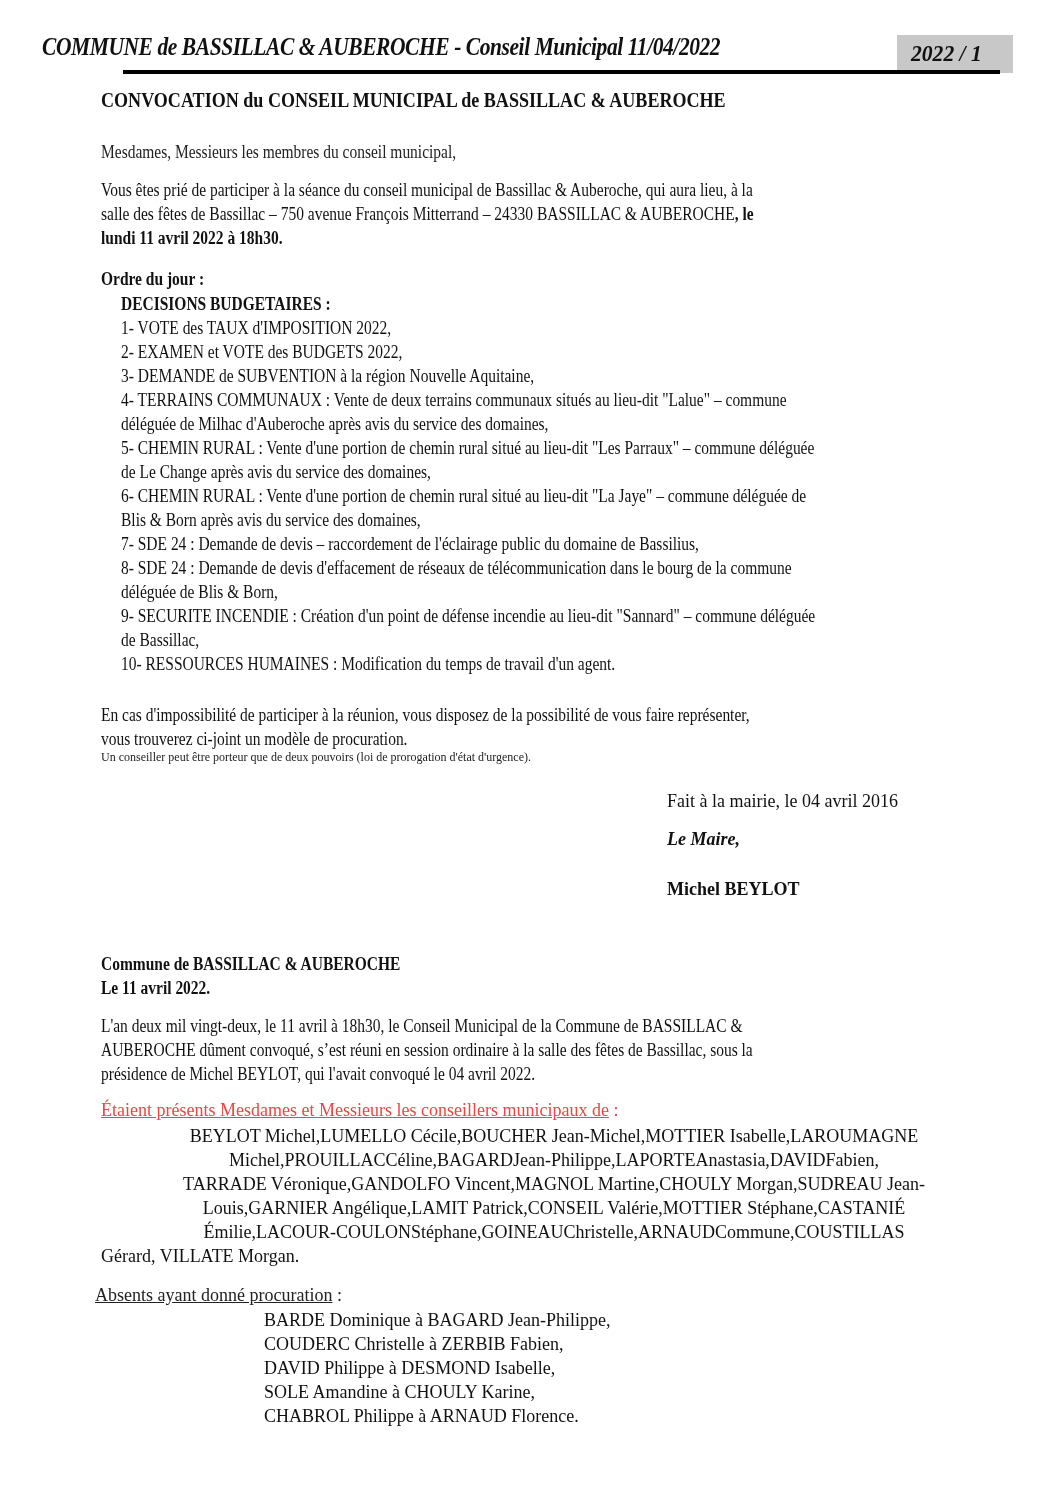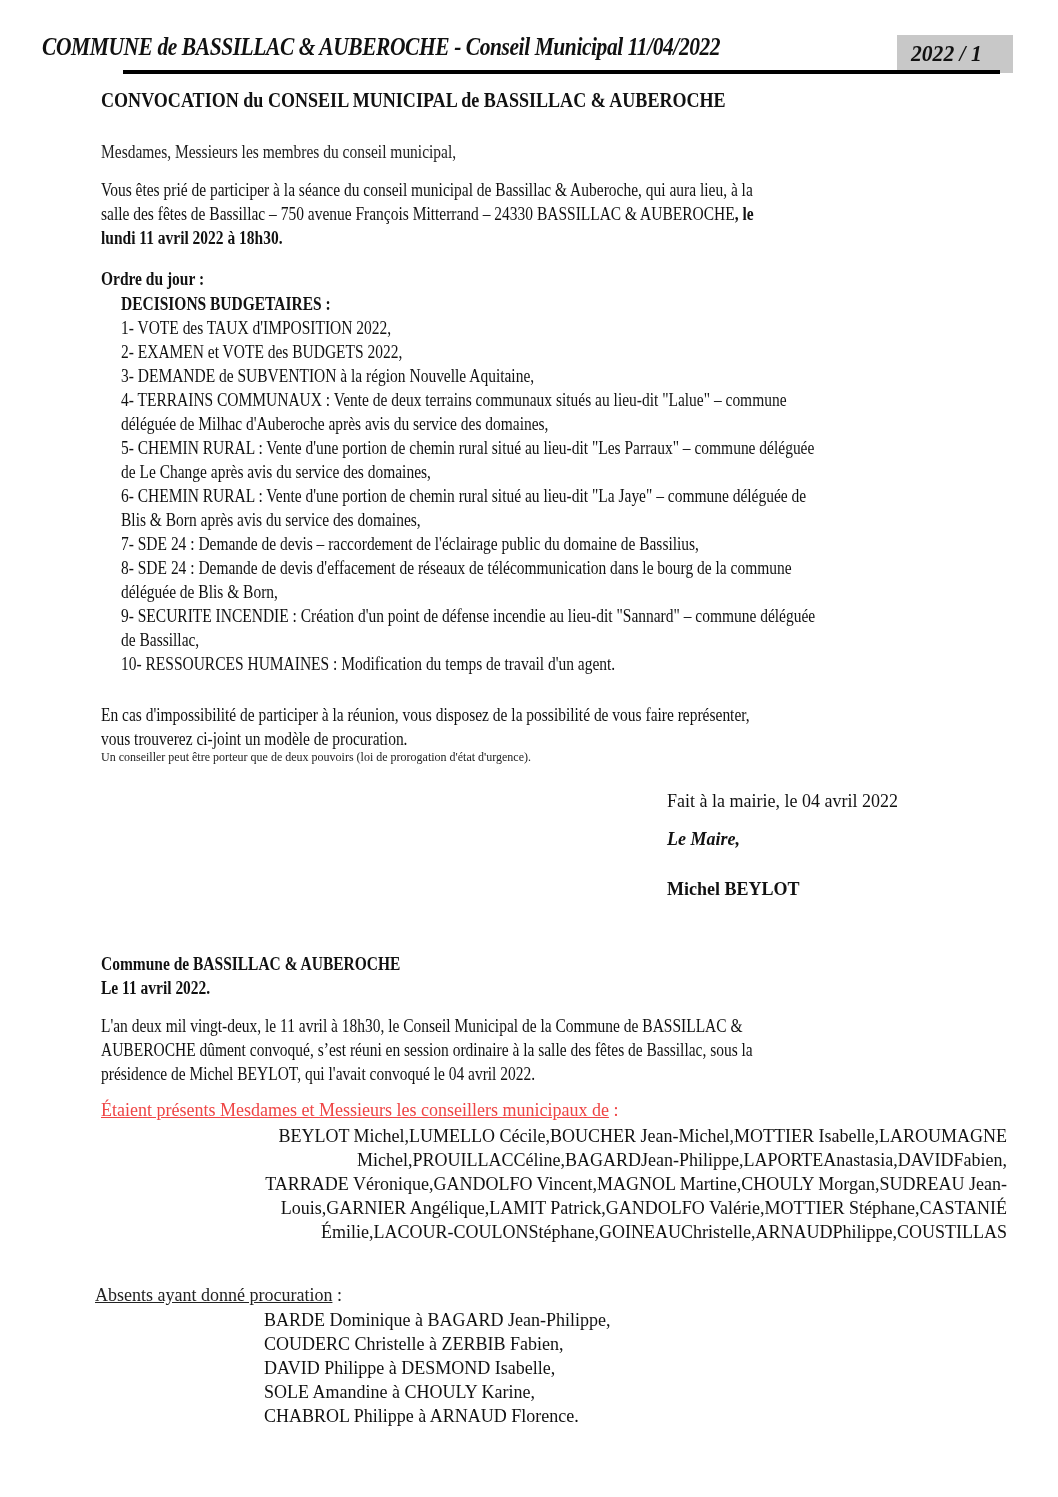--- a/index.html
+++ b/index.html
@@ -46,21 +46,21 @@
     .sig-date { top: 791px; }
     .sig-role { top: 829px; font-weight: bold; font-style: italic; }
     .sig-name { top: 879px; font-weight: bold; }
     .minutes-head { left: 101px; top: 952px; }
     .minutes-head div { height: 24px; }
     .minutes-para { left: 101px; top: 1014px; }
     .minutes-para div { height: 24px; }
     .present-label { left: 101px; top: 1100px; font-size: 18px; white-space: nowrap; color: #ef4444; }
     .u { text-decoration: underline; }
     .present-list { left: 101px; top: 1124px; width: 906px; font-size: 18px; line-height: 24px; }
-    .present-list .row { display: flex; justify-content: flex-end; height: 24px; white-space: nowrap; }
+    .present-list .row { display: flex; justify-content: center; height: 24px; white-space: nowrap; }
     .present-list .row.last { justify-content: flex-start; }
     .absent-label { left: 95px; top: 1285px; font-size: 18px; white-space: nowrap; color: #222; }
     .absent-list { left: 264px; top: 1308px; font-size: 18px; line-height: 24px; white-space: nowrap; }
   </style>
 </head>
 <body>
 
 <div class="header-title">COMMUNE de BASSILLAC &amp; AUBEROCHE - Conseil Municipal 11/04/2022</div>
 <div class="page-box"></div>
 <div class="page-number abs">2022 /  1</div>
@@ -95,21 +95,21 @@
     <div class="line">de Bassillac,</div>
     <div class="line">10- RESSOURCES HUMAINES : Modification du temps de travail d'un agent.</div>
   </div>
 
 <div class="abs t17 excuse narrow">
   <div>En cas d'impossibilité de participer à la réunion, vous disposez de la possibilité de vous faire représenter,</div>
   <div>vous trouverez ci-joint un modèle de procuration.</div>
 </div>
 <div class="abs conseiller">Un conseiller peut être porteur que de deux pouvoirs (loi de prorogation d'état d'urgence).</div>
 
-<div class="abs sig sig-date">Fait à la mairie, le 04 avril 2022</div>
+<div class="abs sig sig-date">Fait à la mairie, le 04 avril 2016</div>
 <div class="abs sig sig-role">Le Maire,</div>
 <div class="abs sig sig-name">Michel BEYLOT</div>
 
 <div class="abs t17 bold minutes-head narrow">
   <div>Commune de BASSILLAC &amp; AUBEROCHE</div>
   <div>Le 11 avril 2022.</div>
 </div>
 
 <div class="abs t17 minutes-para narrow">
   <div>L'an deux mil vingt-deux, le 11 avril à 18h30, le Conseil Municipal de la Commune de BASSILLAC &amp;</div>
@@ -142,33 +142,36 @@
       <span>TARRADE Véronique,</span>
       <span>GANDOLFO Vincent,</span>
       <span>MAGNOL Martine,</span>
       <span>CHOULY Morgan,</span>
       <span>SUDREAU Jean-</span>
     </div>
     <div class="row">
       <span>Louis,</span>
       <span>GARNIER Angélique,</span>
       <span>LAMIT Patrick,</span>
-      <span>GANDOLFO Valérie,</span>
+      <span>CONSEIL Valérie,</span>
       <span>MOTTIER Stéphane,</span>
       <span>CASTANIÉ</span>
     </div>
     <div class="row">
       <span>Émilie,</span>
       <span>LACOUR-COULON</span>
       <span>Stéphane,</span>
       <span>GOINEAU</span>
       <span>Christelle,</span>
       <span>ARNAUD</span>
-      <span>Philippe,</span>
+      <span>Commune,</span>
       <span>COUSTILLAS</span>
+    </div>
+    <div class="row last">
+      <span>Gérard, VILLATE Morgan.</span>
     </div>
   </div>
 
 <div class="abs absent-label"><span class="u">Absents ayant donné procuration</span><span> :</span></div>
 
 <div class="abs absent-list" id="absent-list">
     <div>BARDE Dominique à BAGARD Jean-Philippe,</div>
     <div>COUDERC Christelle à ZERBIB Fabien,</div>
     <div>DAVID Philippe à DESMOND Isabelle,</div>
     <div>SOLE Amandine à CHOULY Karine,</div>

